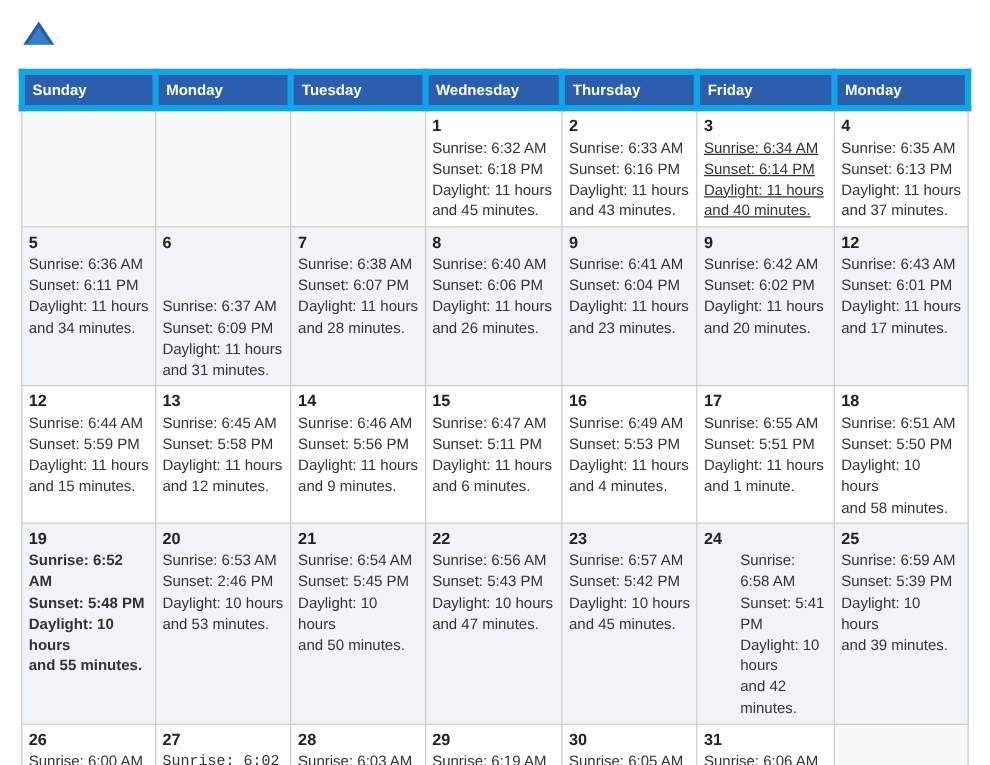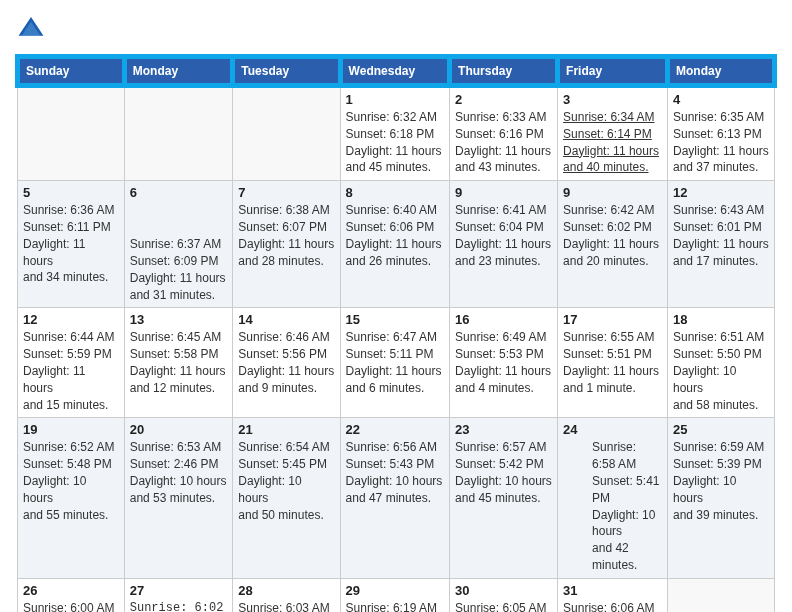--- a/index.html
+++ b/index.html
@@ -263,21 +263,21 @@
             <span class="day-number">18</span>
             <div class="day-info" style="white-space: pre-line;">Sunrise: 6:51 AM
 Sunset: 5:50 PM
 Daylight: 10 hours
 and 58 minutes.</div>
           </td>
         </tr>
         <tr class="row-shaded">
           <td>
             <span class="day-number">19</span>
-            <div class="day-info" style="white-space: pre-line;">Sunrise: 6:52 AM
+            <div class="day-info" style="white-space: pre-line; font-weight: bold;">Sunrise: 6:52 AM
 Sunset: 5:48 PM
 Daylight: 10 hours
 and 55 minutes.</div>
           </td>
           <td>
             <span class="day-number">20</span>
             <div class="day-info" style="white-space: pre-line;">Sunrise: 6:53 AM
 Sunset: 2:46 PM
 Daylight: 10 hours
 and 53 minutes.</div>

